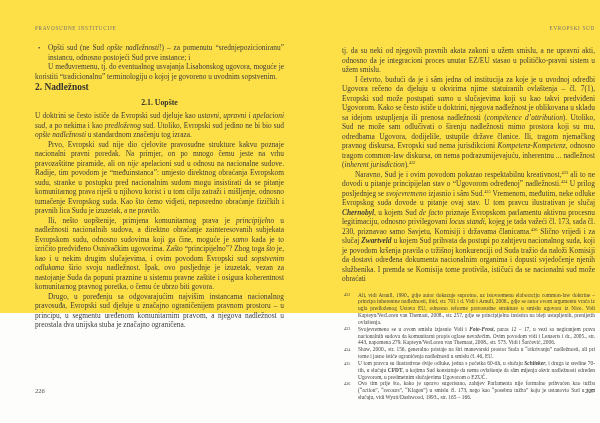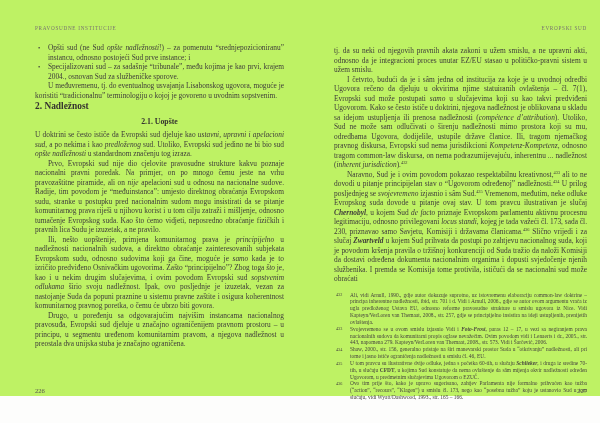--- a/index.html
+++ b/index.html
@@ -3,24 +3,24 @@
 <meta charset="utf-8">
 <style>
   * { margin:0; padding:0; box-sizing:border-box; }
   html,body { width:600px; height:423px; }
   body {
     background:#fdfdfc;
     font-family:"Liberation Serif","DejaVu Serif",serif;
     color:#3e3c3a;
     overflow:hidden;
   }
-  .spread { position:relative; width:600px; height:396px; background:#bef264; }
+  .spread { position:relative; width:600px; height:313px; background:#fde047; }
   .page { position:absolute; top:0; height:423px; }
   .page-left  { left:35px;  width:249px; }
-  .page-right { left:334px; width:253px; }
+  .page-right { left:342px; width:253px; }
 
   .running-head {
     position:absolute; top:25px; left:0; width:100%;
     font-size:5.2px; letter-spacing:0.7px; color:#787470;
   }
   .page-right .running-head { text-align:right; }
 
   .content { position:absolute; top:43px; left:0; width:100%; }
   .page-right .content { top:46px; }
 
@@ -64,24 +64,20 @@
 
   <section class="page page-left">
     <div class="running-head">PRAVOSUDNE INSTITUCIJE</div>
 
     <div class="content">
       <ul class="bullets">
         <li class="bullet">
           <span class="bullet-marker">•</span>
           <span class="bullet-text">Opšti sud (ne Sud <i>opšte nadležnosti</i>!) – za pomenutu “srednjepozicioniranu” instancu, odnosno postojeći Sud prve instance; i</span>
         </li>
-        <li class="bullet">
-          <span class="bullet-marker">•</span>
-          <span class="bullet-text">Specijalizovani sud – za sadašnje “tribunale”, među kojima je kao prvi, krajem 2004., osnovan Sud za službeničke sporove.</span>
-        </li>
       </ul>
 
       <p class="para indent">U međuvremenu, tj. do eventualnog usvajanja Lisabonskog ugovora, moguće je koristiti “tradicionalnu” terminologiju o kojoj je govoreno u uvodnim sopstvenim.</p>
 
       <h2 class="section-heading">2. Nadležnost</h2>
       <h3 class="subsection-heading">2.1. Uopšte</h3>
 
       <p class="para">U doktrini se često ističe da Evropski sud djeluje kao <i>ustavni, upravni i apelacioni sud</i>, a po nekima i kao <i>predloženog</i> sud. Utoliko, Evropski sud jedino ne bi bio sud <i>opšte nadležnosti</i> u standardnom značenju tog izraza.</p>
       <p class="para indent">Prvo, Evropski sud nije dio cjelovite pravosudne strukture kakvu poznaje nacionalni pravni poredak. Na primjer, on po mnogo čemu jeste na vrhu pravozaštitne piramide, ali on <i>nije</i> apelacioni sud u odnosu na nacionalne sudove. Radije, tim povodom je “međuinstanca”: umjesto direktnog obraćanja Evropskom sudu, stranke u postupku pred nacionalnim sudom mogu insistirati da se pitanje komunitarnog prava riješi u njihovu korist i u tom cilju zatraži i mišljenje, odnosno tumačenje Evropskog suda. Kao što ćemo vidjeti, neposredno obraćanje fizičkih i pravnih lica Sudu je izuzetak, a ne pravilo.</p>
       <p class="para indent">Ili, nešto uopštenije, primjena komunitarnog prava je <i>principijelno</i> u nadležnosti nacionalnih sudova, a direktno obraćanje zainteresovanih subjekata Evropskom sudu, odnosno sudovima koji ga čine, moguće je <i>samo</i> kada je to izričito predviđeno Osnivačkim ugovorima. Zašto “principijelno”? Zbog toga <i>što</i> je, kao i u nekim drugim slučajevima, i ovim povodom Evropski sud <i>sopstvenim odlukama</i> širio svoju nadležnost. Ipak, ovo posljednje je izuzetak, vezan za nastojanje Suda da popuni praznine u sistemu pravne zaštite i osigura koherentnost komunitarnog pravnog poretka, o čemu će ubrzo biti govora.</p>

